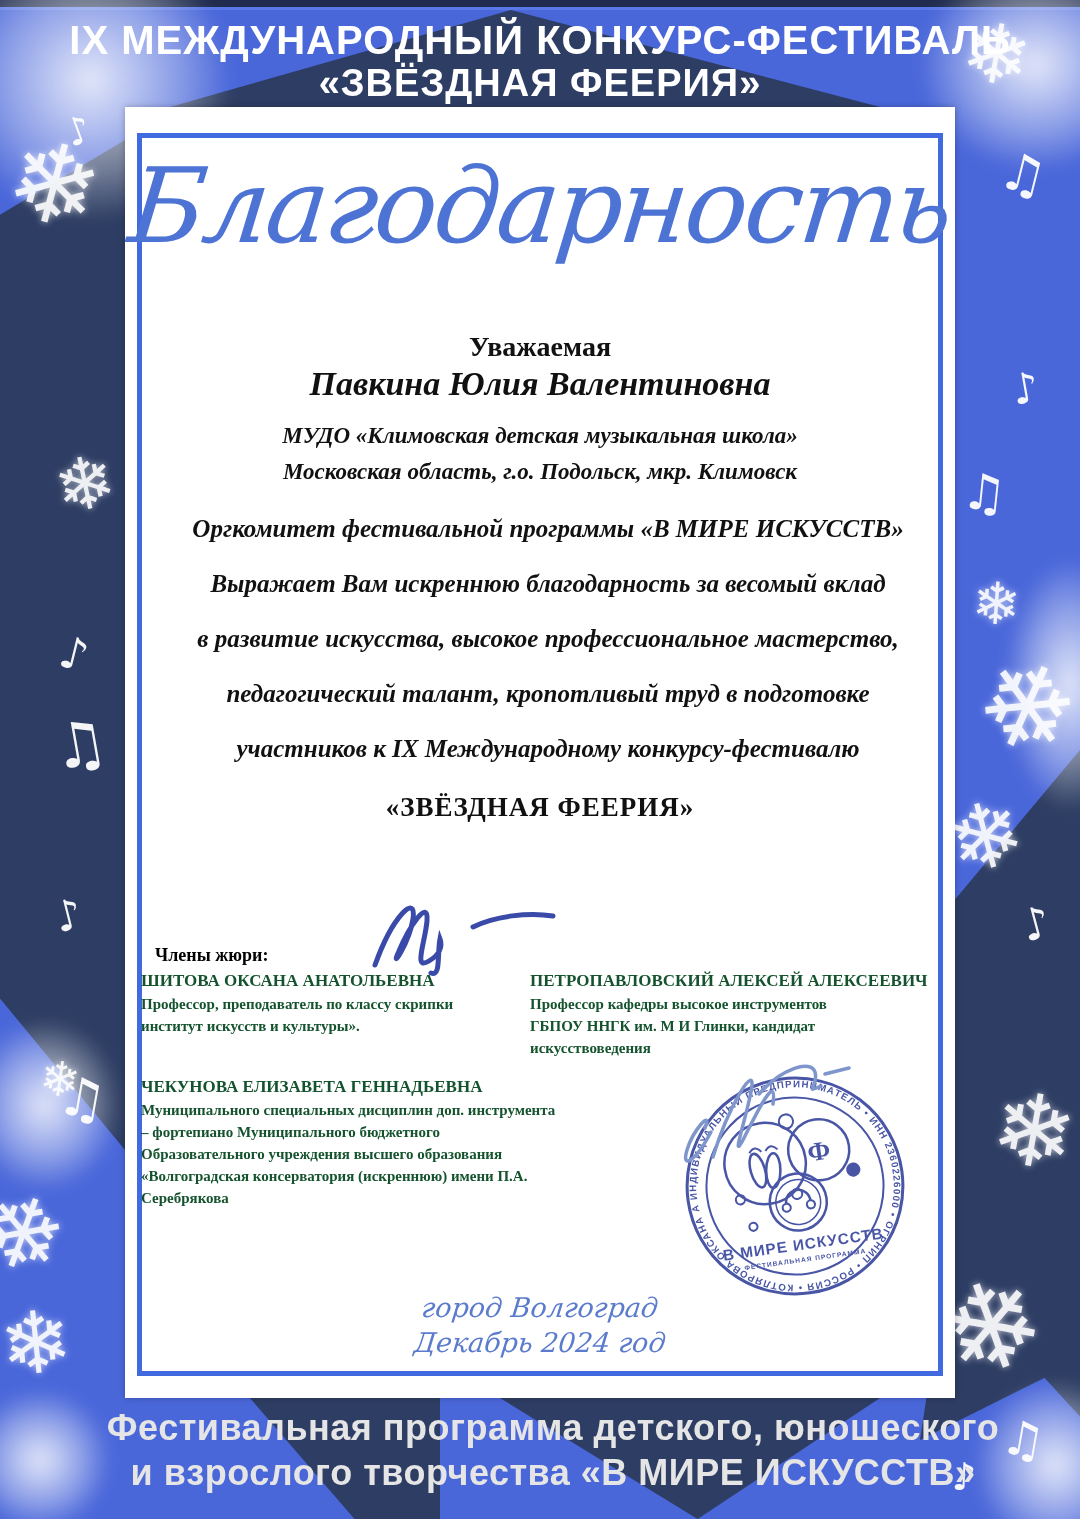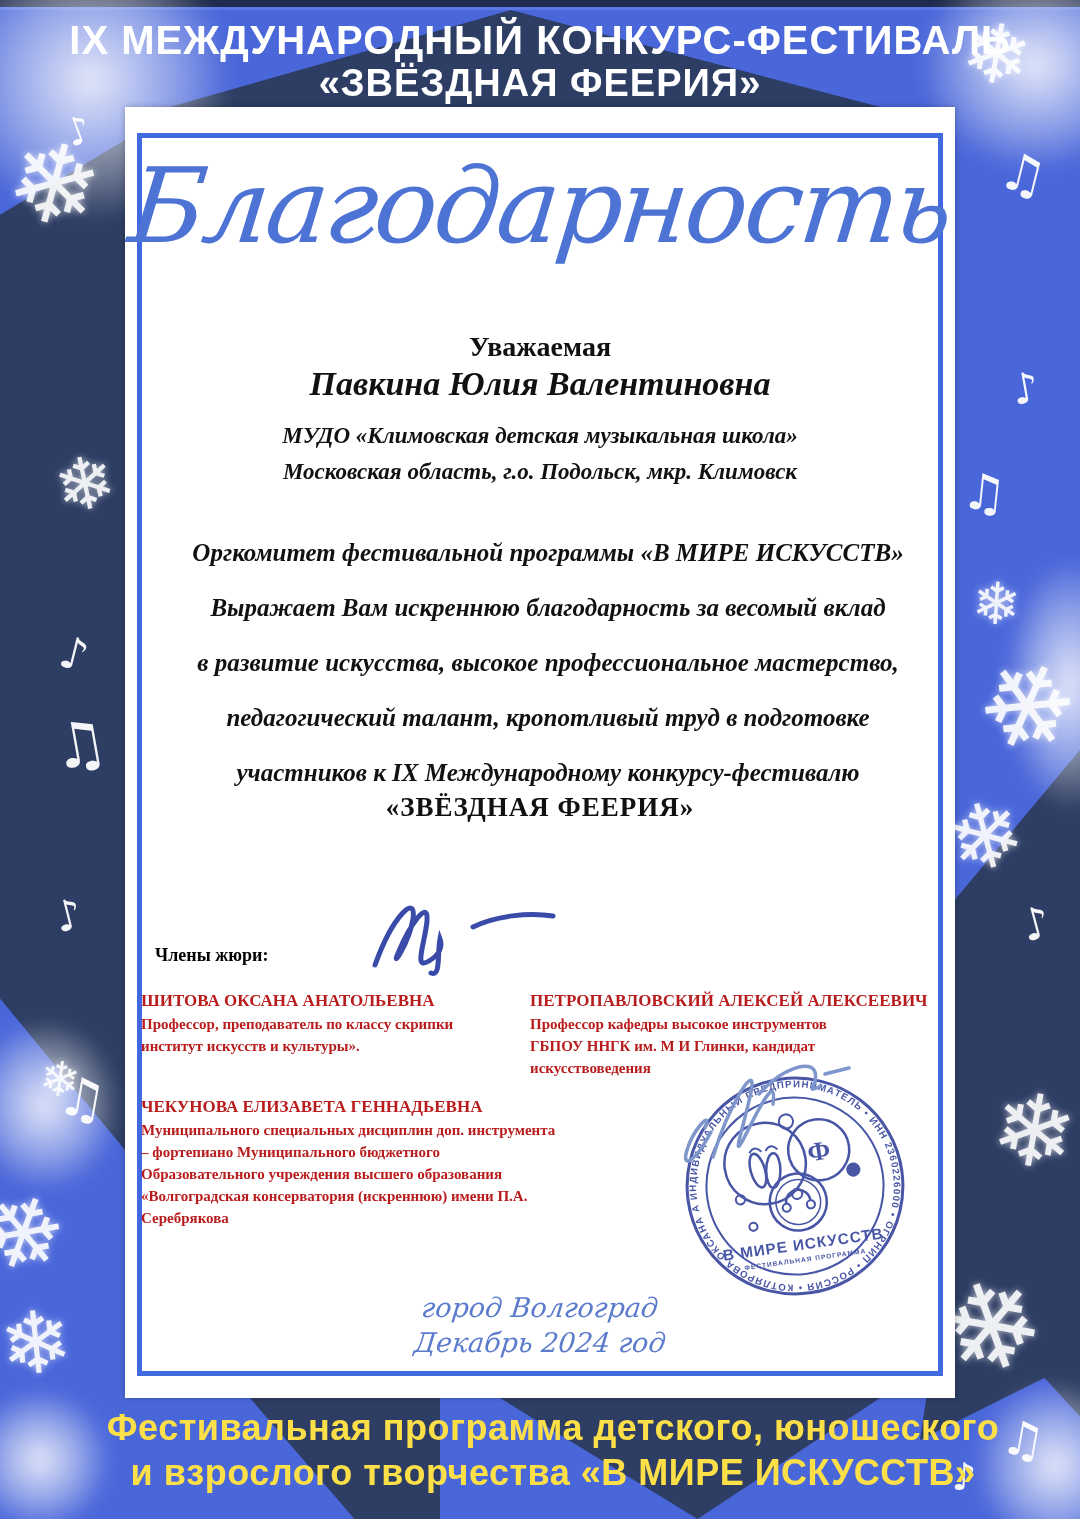--- a/index.html
+++ b/index.html
@@ -16,49 +16,49 @@
     background:radial-gradient(ellipse at center, rgba(255,255,255,.85) 0%, rgba(255,255,255,.35) 45%, rgba(255,255,255,0) 72%); }
   .sf{ position:absolute; color:#ffffff; font-family:"DejaVu Sans", sans-serif;
        text-shadow:0 0 7px rgba(255,255,255,.75); opacity:.92; line-height:1; }
   .mn{ position:absolute; color:#ffffff; font-family:"DejaVu Sans", sans-serif;
        opacity:.95; line-height:1; }
   
   .hdr{ position:absolute; width:1080px; text-align:center; color:#fff;
         font-weight:700; letter-spacing:1px; z-index:3; }
   .hdr1{ top:18px; font-size:40px; }
   .hdr2{ top:62px; font-size:38px; }
-  .ftr{ position:absolute; width:1080px; text-align:center; color:#fde047;
+  .ftr{ position:absolute; width:1080px; text-align:center; color:#e5e5e5;
         font-weight:700; z-index:3; font-size:36px; letter-spacing:.5px;padding-left:26px; }
   .ftr1{ top:1407px; } .ftr2{ top:1452px; }
   
   .sheet{ position:absolute; left:125px; top:107px; width:830px; height:1291px;
           background:#ffffff; z-index:2; box-shadow:0 0 6px rgba(0,0,0,.25); }
   .sheet-border{ position:absolute; left:12px; top:26px; right:12px; bottom:22px;
           border:5px solid #4169e0; }
   .ctext{ position:absolute; width:100%; text-align:center; color:#111; }
   .script-title{ top:38px; font-family:"DejaVu Serif", serif; font-style:italic;
           font-weight:400; font-size:104px; color:#4d73d4; letter-spacing:-3px;
           transform:skewX(-6deg); }
   .salut{ top:224px; font-family:"Liberation Serif", serif; font-weight:700; font-size:28px;text-align:center; }
   .recip{ top:258px; font-family:"Liberation Serif", serif; font-weight:700;
           font-style:italic; font-size:34px; }
   .orgl { top:316px; font-family:"Liberation Serif", serif; font-weight:700;
           font-style:italic; font-size:23px; }
   .locl { top:352px; font-family:"Liberation Serif", serif; font-weight:700;
           font-style:italic; font-size:23px; }
-  .bodyblock{ position:absolute; top:432px; left:0; width:100%;padding-left:16px; }
+  .bodyblock{ position:absolute; top:408px; left:0; width:100%;padding-left:16px; }
   .bodyline{ width:100%; text-align:center; height:55px;
           font-family:"Liberation Serif", serif; font-weight:700; font-style:italic;
           font-size:25px; color:#111; }
   .fest{ top:685px; font-family:"Liberation Serif", serif; font-weight:700;
           font-size:27px; letter-spacing:1px; }
   .jury-label{ position:absolute; left:30px; top:838px;
           font-family:"Liberation Serif", serif; font-weight:700; font-size:18px; }
   .jury{ position:absolute; font-family:"Liberation Serif", serif; font-weight:700;
-          color:#b91c1c;margin-top:20px; }
+          color:#14532d; }
   .jury .jname{ font-size:17px; line-height:24px; }
   .jury .jline{ font-size:15px; line-height:22px; }
   .jury-left  { left:16px;  top:862px; width:395px; }
   .jury-right { left:405px; top:862px; width:418px; }
   .jury-chek  { left:16px;  top:968px; width:470px; }
   .placeline1{ top:1185px; } .placeline2{ top:1220px; }
   .placeline1,.placeline2{ font-family:"DejaVu Serif", serif; font-style:italic;
           font-size:27px; color:#5b7bcd; transform:skewX(-6deg); }
   .sig1{ position:absolute; left:228px; top:778px; z-index:2; }
   .sig2{ position:absolute; left:438px; top:905px; z-index:2; }

